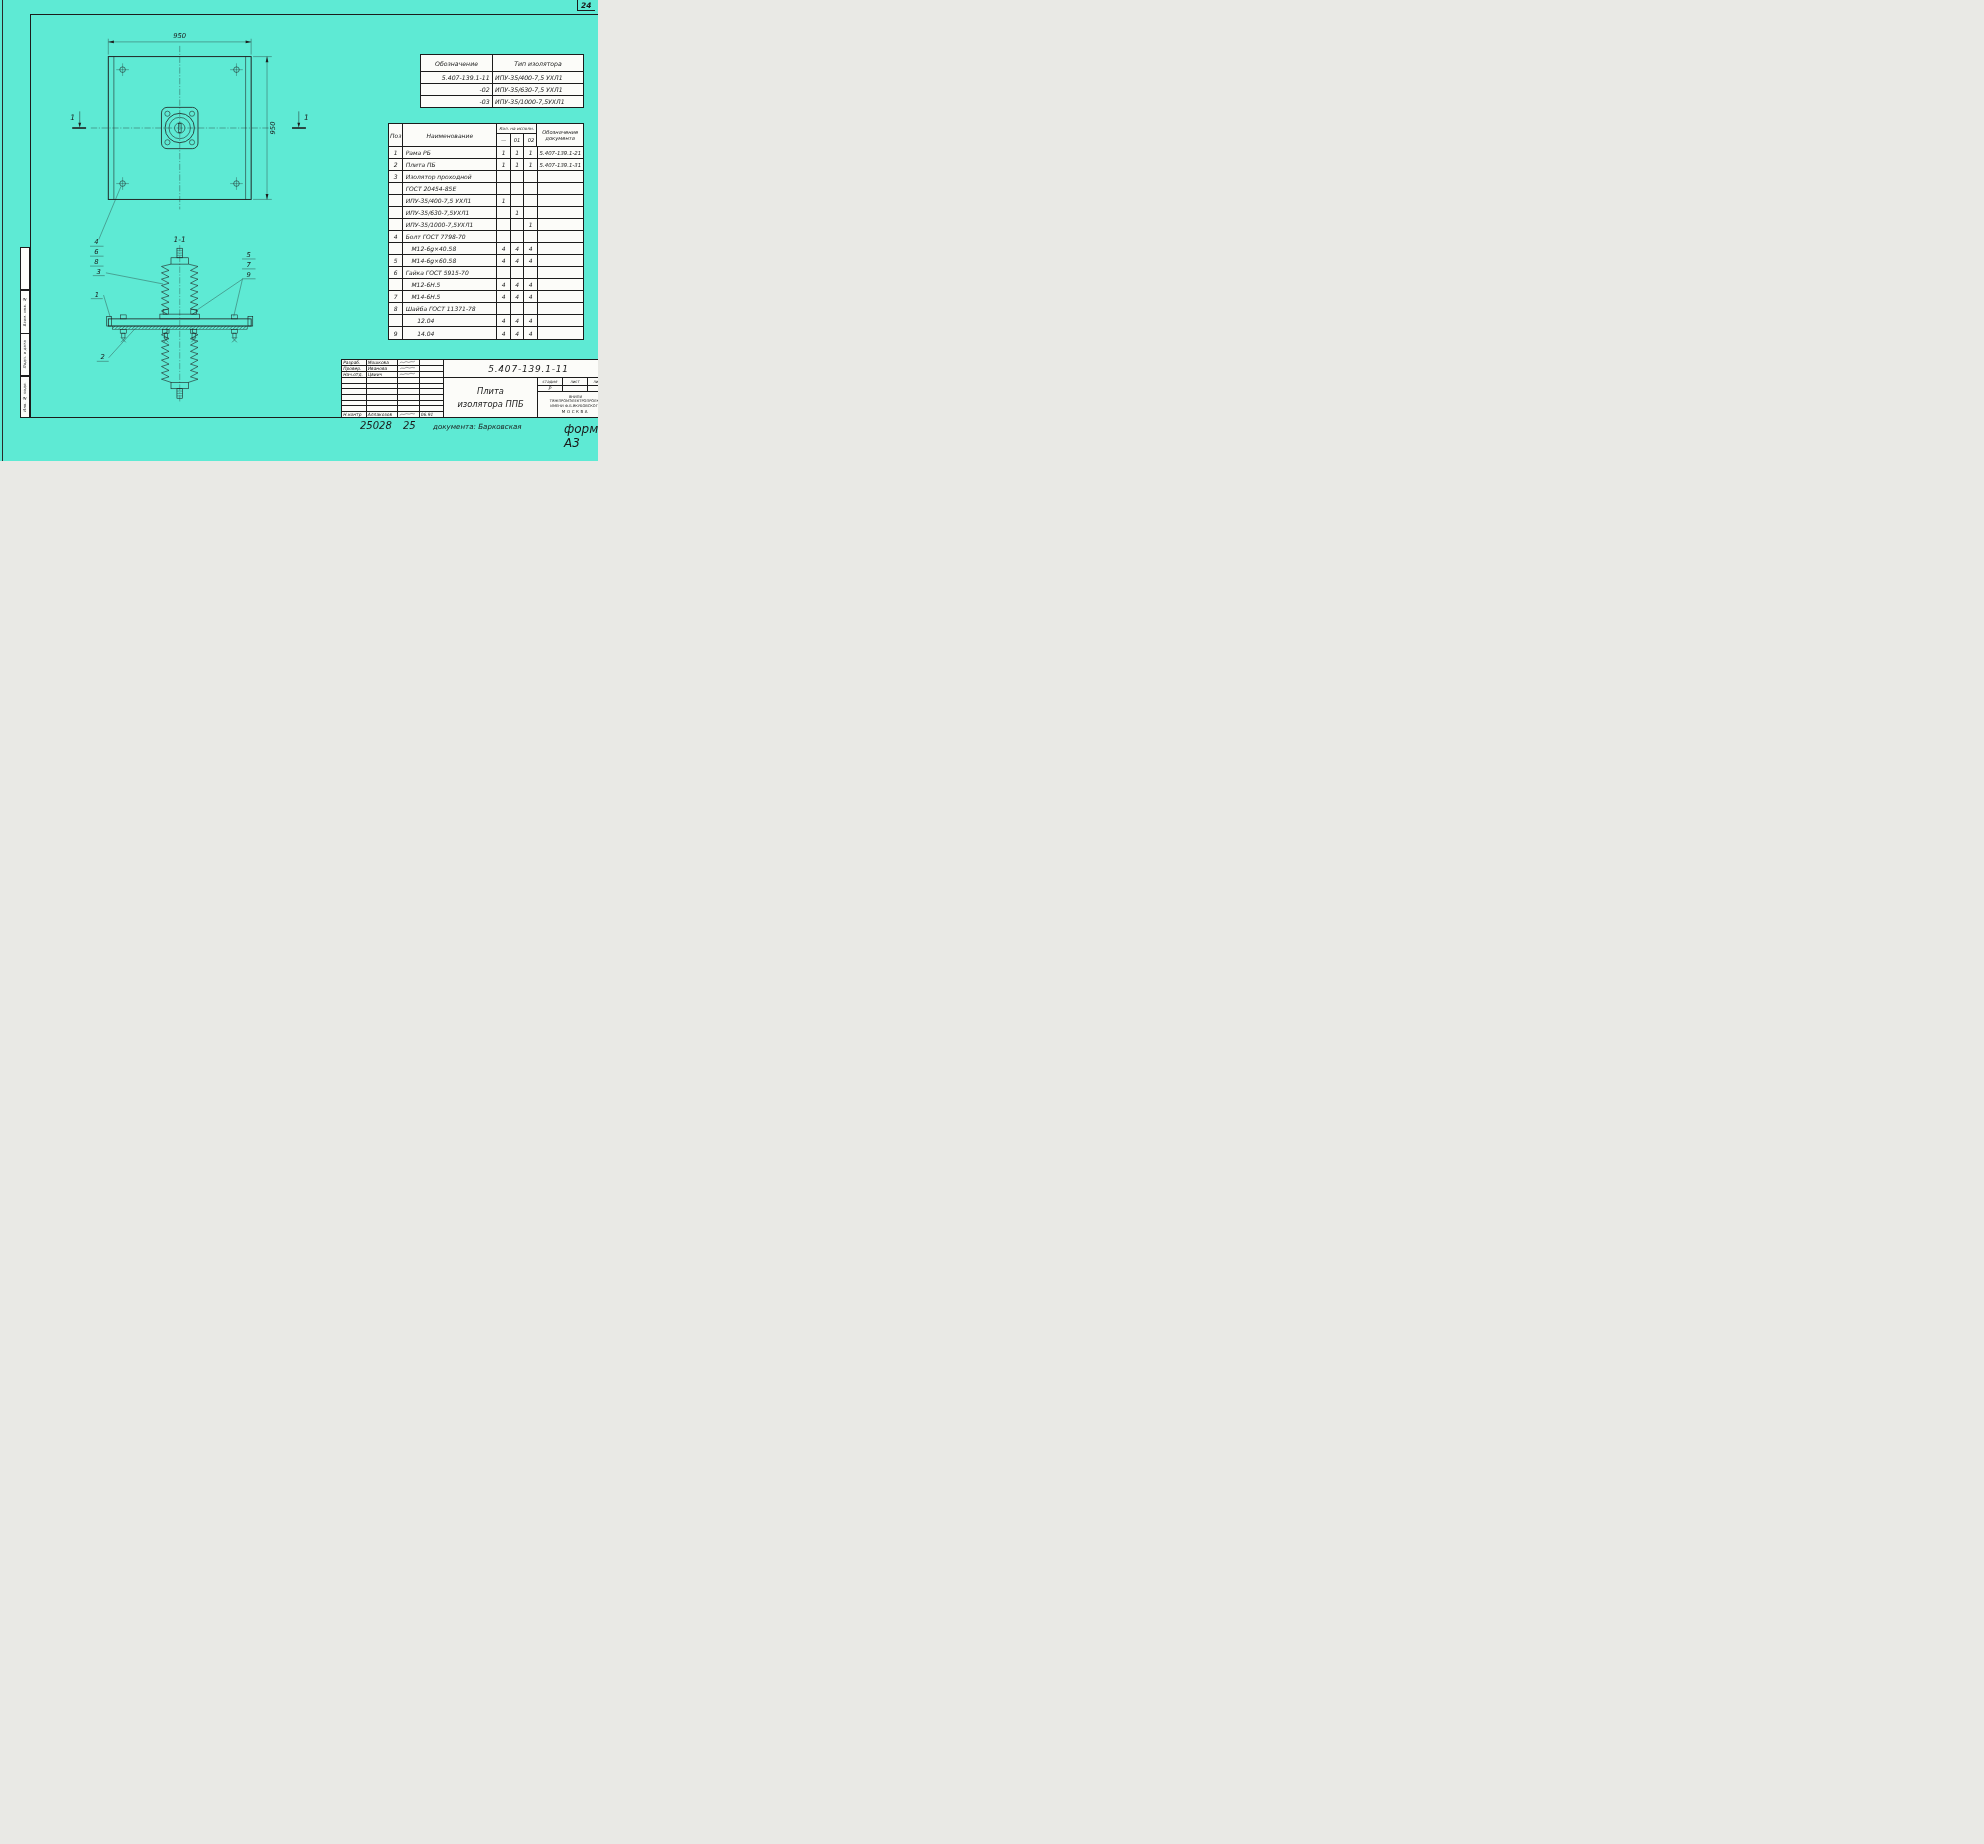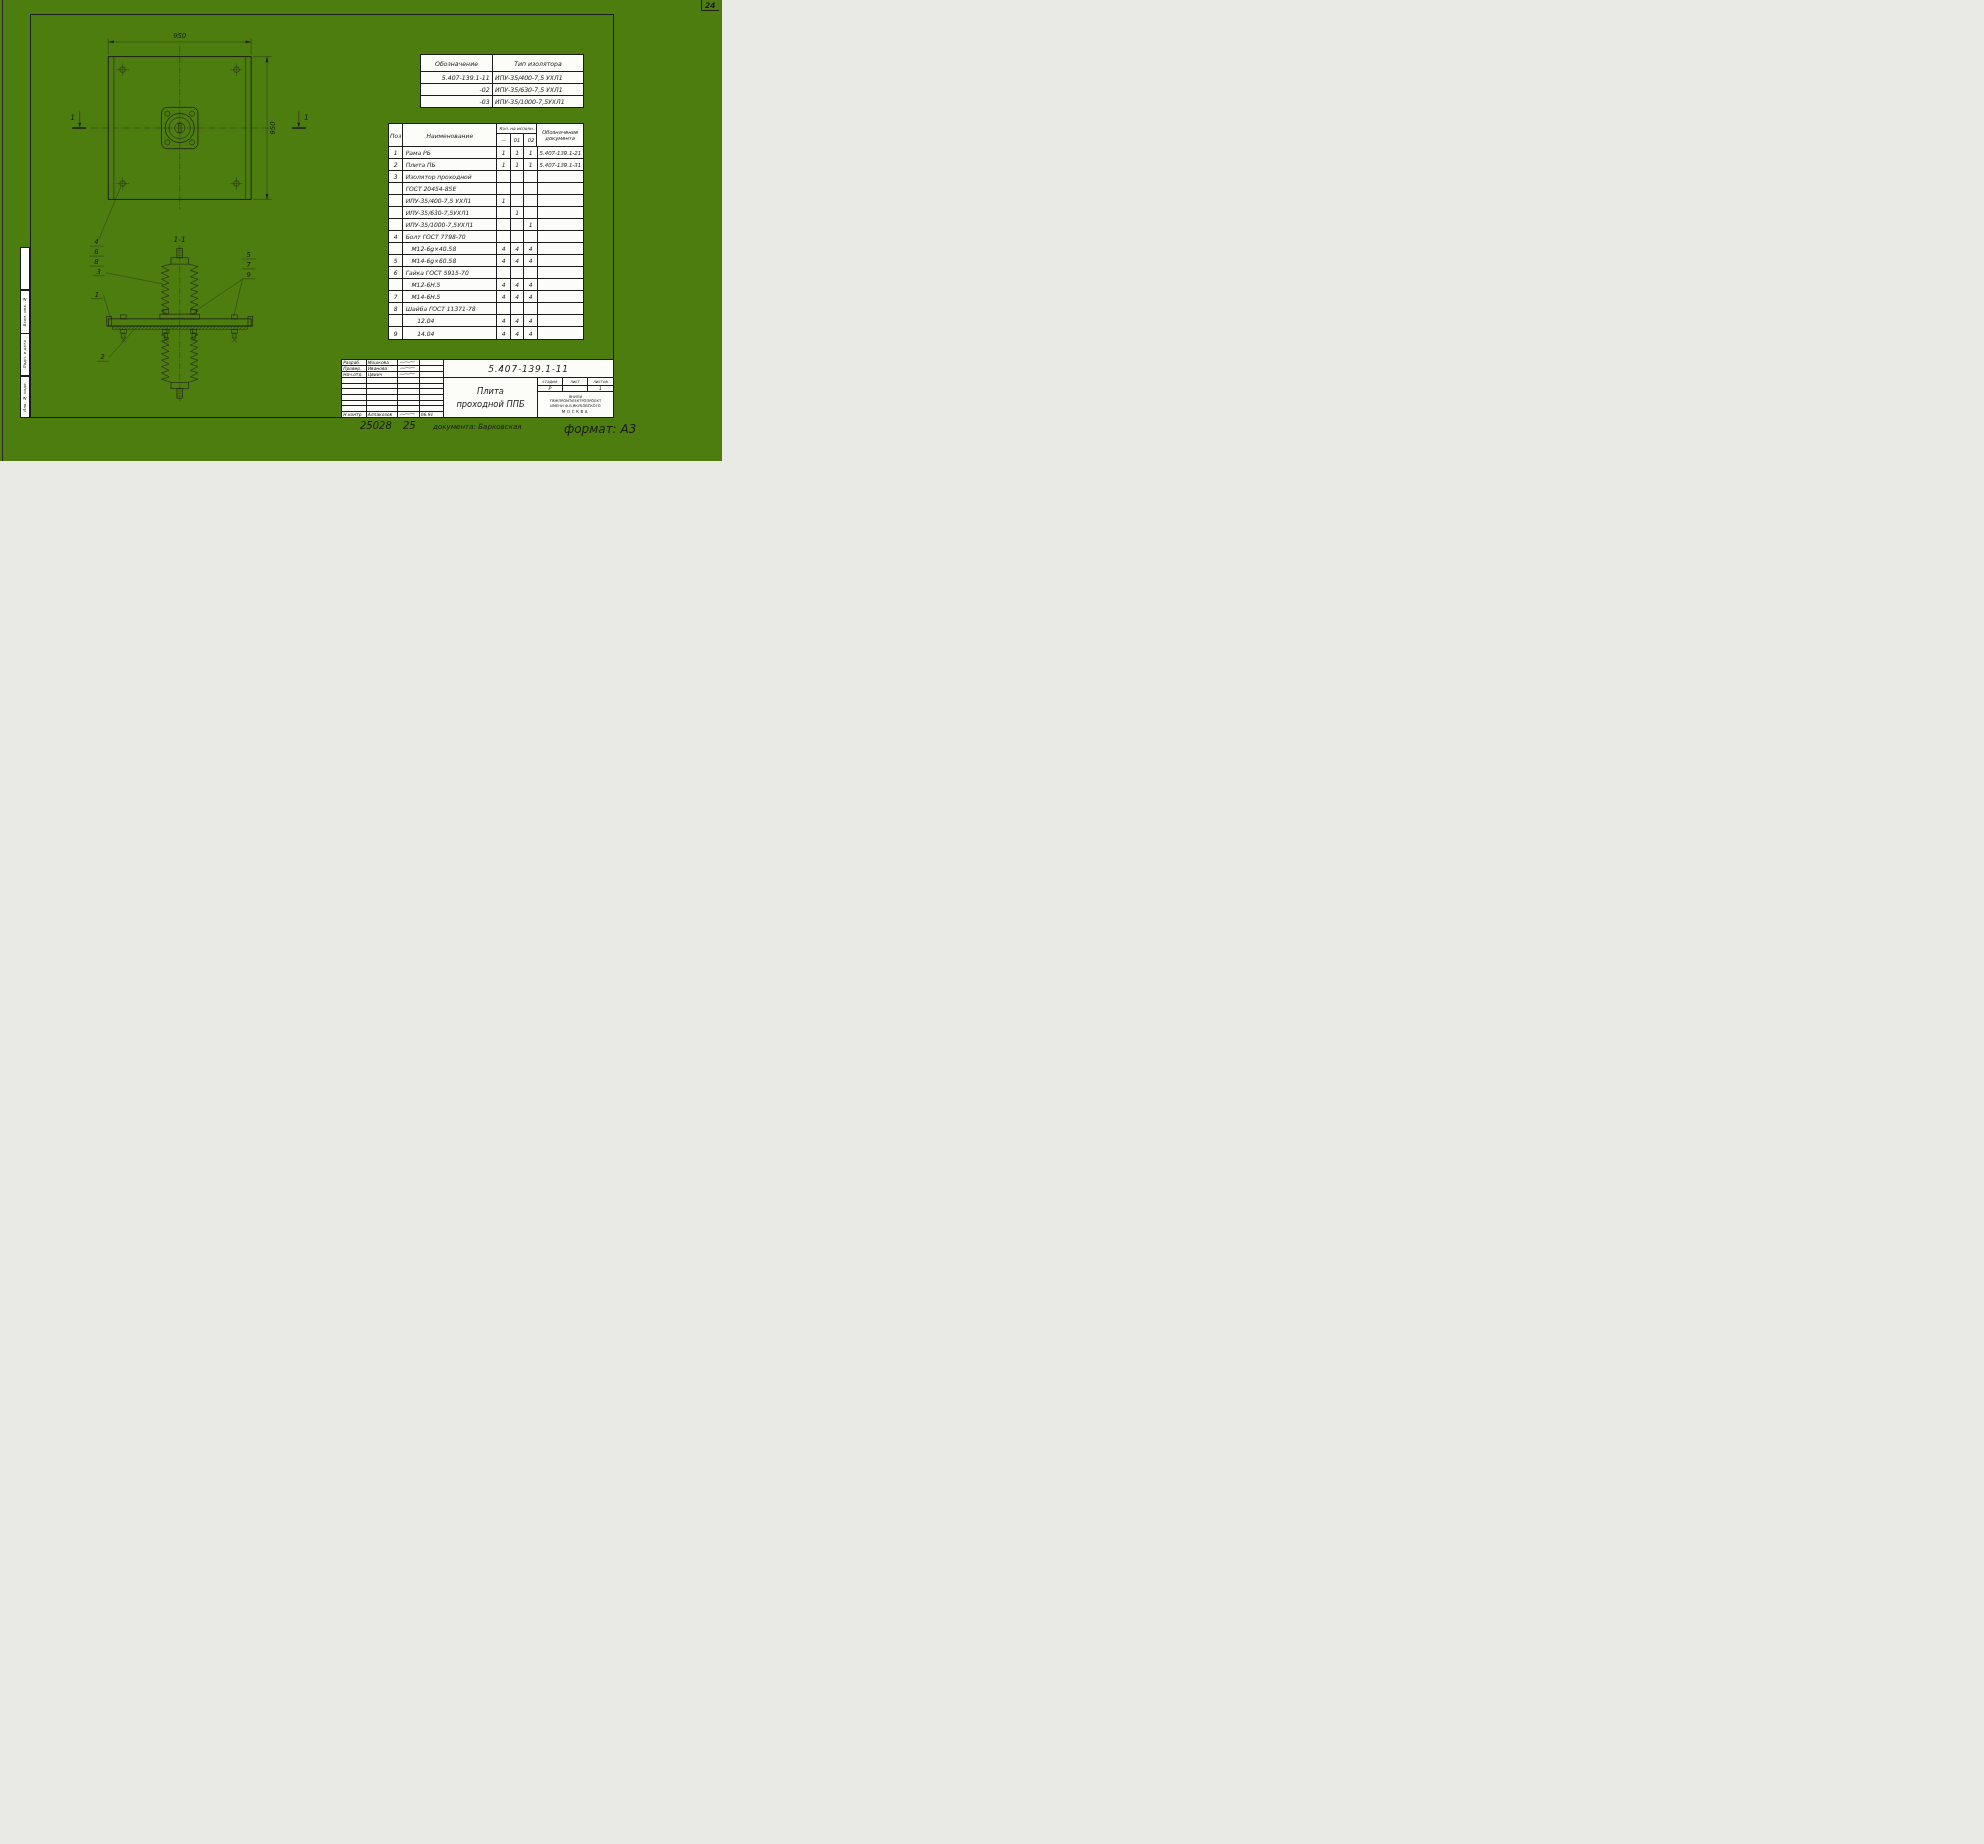--- a/index.html
+++ b/index.html
@@ -1,19 +1,19 @@
 <!DOCTYPE html>
 <html style="font-size:6.4px"><head>
 <meta charset="utf-8">
 <style>
   * { box-sizing: border-box; margin: 0; padding: 0; }
   html, body { background: #e9e9e5; }
   .page {
-    position: relative; width: 722px; height: 461px;
-    background: #4d7c0f; color: #1a1a1a; overflow: hidden;
+    position: relative; width: 598px; height: 461px;
+    background: #5eead4; color: #1a1a1a; overflow: hidden;
     font-family: "DejaVu Sans", sans-serif; font-style: italic;
   }
   .edge-line { position: absolute; left: 2.4px; top: 0; width: 0.8px; height: 461px; background: #2a2a2a; }
   .frame { position: absolute; left: 30px; top: 14px; width: 584px; height: 404px; border: 1px solid #1c1c1c; }
   .sheet-num {
     position: absolute; right: 3.2px; top: 0; width: 18px; height: 11px;
     border-left: 0.9px solid #1c1c1c; border-bottom: 0.9px solid #1c1c1c;
     display: flex; align-items: center; justify-content: center; font-size: 7.5px; font-weight: bold;
   }
   .stamp {
@@ -526,21 +526,21 @@
             </svg>
           </div>
         <div>06.91</div>
       </div>
     </div>
     <div class="tb-right">
       <div class="tb-doc">5.407-139.1-11</div>
       <div class="tb-bottom">
         <div class="tb-title">
           <span>Плита</span>
-          <span>проходной ППБ</span>
+          <span>изолятора ППБ</span>
         </div>
         <div class="tb-meta">
           <div class="tb-meta-head">
             <div>стадия</div>
             <div>лист</div>
             <div>листов</div>
           </div>
           <div class="tb-meta-vals">
             <div>Р</div>
             <div></div>

